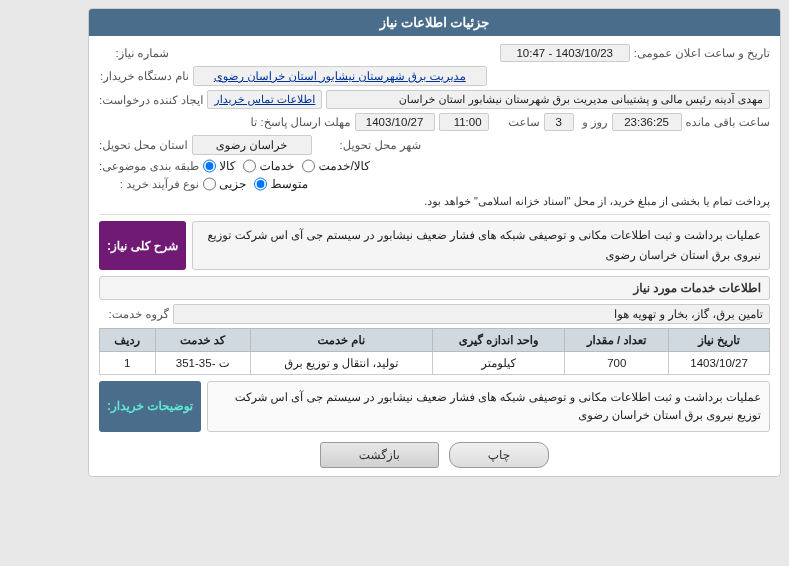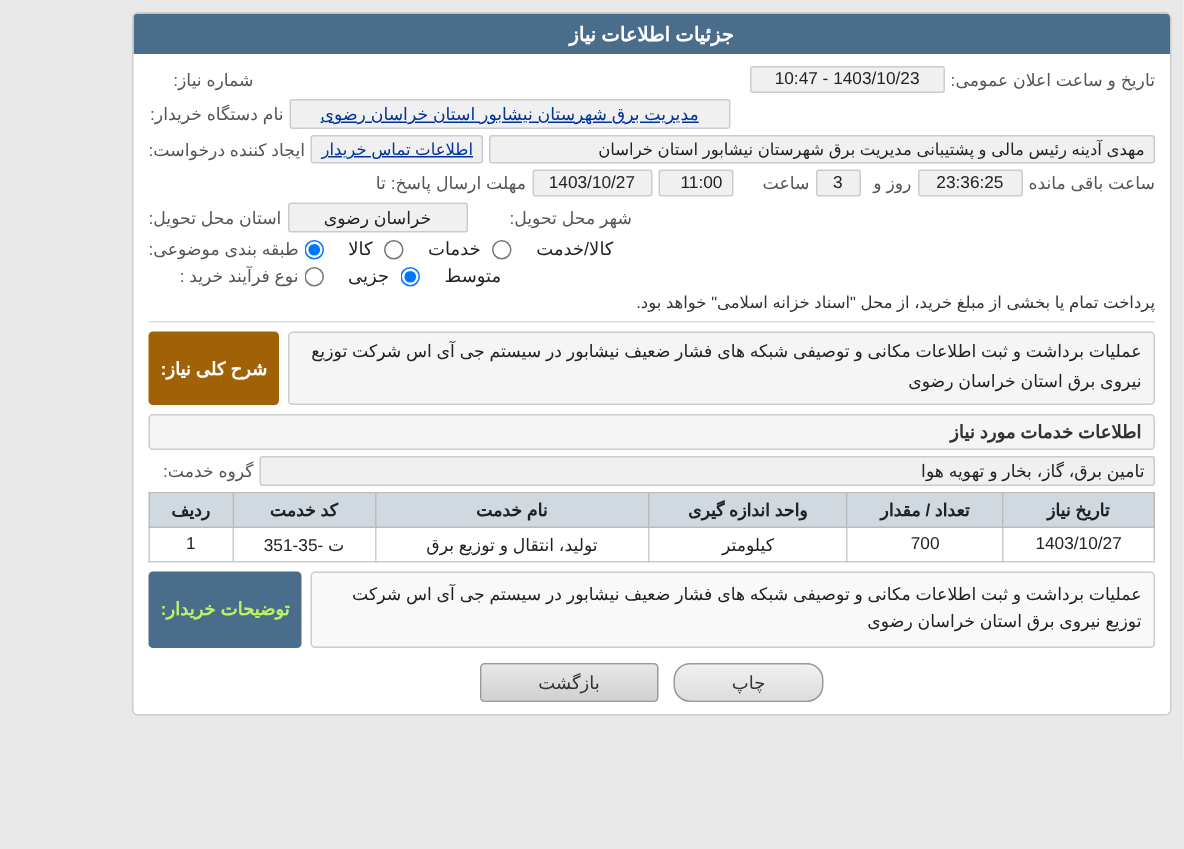--- a/index.html
+++ b/index.html
@@ -40,22 +40,21 @@
     }
     
     .radio-row {
       display: flex;
       align-items: center;
       gap: 8px;
       direction: rtl;
     }
     .radio-item {
       display: flex;
-      align-items: center;
-      gap: 16px;
+      gap: 3px;
     }
     .radio-item input[type=radio] { margin: 0; }
     
     .section-title {
       background: #f5f5f5;
       border: 1px solid #ccc;
       border-radius: 3px;
       padding: 4px 8px;
       font-weight: bold;
       font-size: 12px;
@@ -221,21 +220,21 @@
       </div>
 
       <div class="notice-text">پرداخت تمام یا بخشی از مبلغ خرید، از محل "اسناد خزانه اسلامی" خواهد بود.</div>
 
       <hr class="divider">
 
       <div style="display:flex; gap:6px; margin-bottom:6px; align-items:stretch;">
         <div style="background:#f5f5f5; border:1px solid #ccc; border-radius:3px; padding:4px 8px; flex:1; text-align:right; font-size:11.5px; line-height:1.7;">
           <span>عملیات برداشت و ثبت اطلاعات مکانی و توصیفی شبکه های فشار ضعیف نیشابور در سیستم جی آی اس شرکت توزیع نیروی برق استان خراسان رضوی</span>
         </div>
-        <div style="background:#a16207; color:#fff; padding:4px 8px; border-radius:3px; writing-mode:horizontal-tb; display:flex; align-items:center; font-size:12px; font-weight:bold; min-width:80px; justify-content:center;">
+        <div style="background:#701a75; color:#fff; padding:4px 8px; border-radius:3px; writing-mode:horizontal-tb; display:flex; align-items:center; font-size:12px; font-weight:bold; min-width:80px; justify-content:center;">
           <span>شرح کلی نیاز:</span>
         </div>
       </div>
 
       <div class="section-title">
         <span>اطلاعات خدمات مورد نیاز</span>
       </div>
 
       <div class="row-flex" style="margin-bottom:4px;">
         <span class="val val-wide">تامین برق، گاز، بخار و تهویه هوا</span>
@@ -262,21 +261,21 @@
       <td>ت -35-351</td>
       <td>1</td>
     </tr>
           </tbody>
       </table>
 
       <div style="display:flex; gap:6px; margin-top:6px; align-items:stretch;">
         <div class="desc-box" style="flex:1;">
           <span>عملیات برداشت و ثبت اطلاعات مکانی و توصیفی شبکه های فشار ضعیف نیشابور در سیستم جی آی اس شرکت توزیع نیروی برق استان خراسان رضوی</span>
         </div>
-        <div style="background:#4a6d8c; color:#bef264; padding:4px 8px; border-radius:3px; display:flex; align-items:center; font-size:12px; font-weight:bold; min-width:80px; justify-content:center;">
+        <div style="background:#4a6d8c; color:#5eead4; padding:4px 8px; border-radius:3px; display:flex; align-items:center; font-size:12px; font-weight:bold; min-width:80px; justify-content:center;">
           <span>توضیحات خریدار:</span>
         </div>
       </div>
 
       <div class="btn-row">
         <button class="btn btn-print">چاپ</button>
         <button class="btn btn-back">بازگشت</button>
       </div>
     </div>
   </div>

